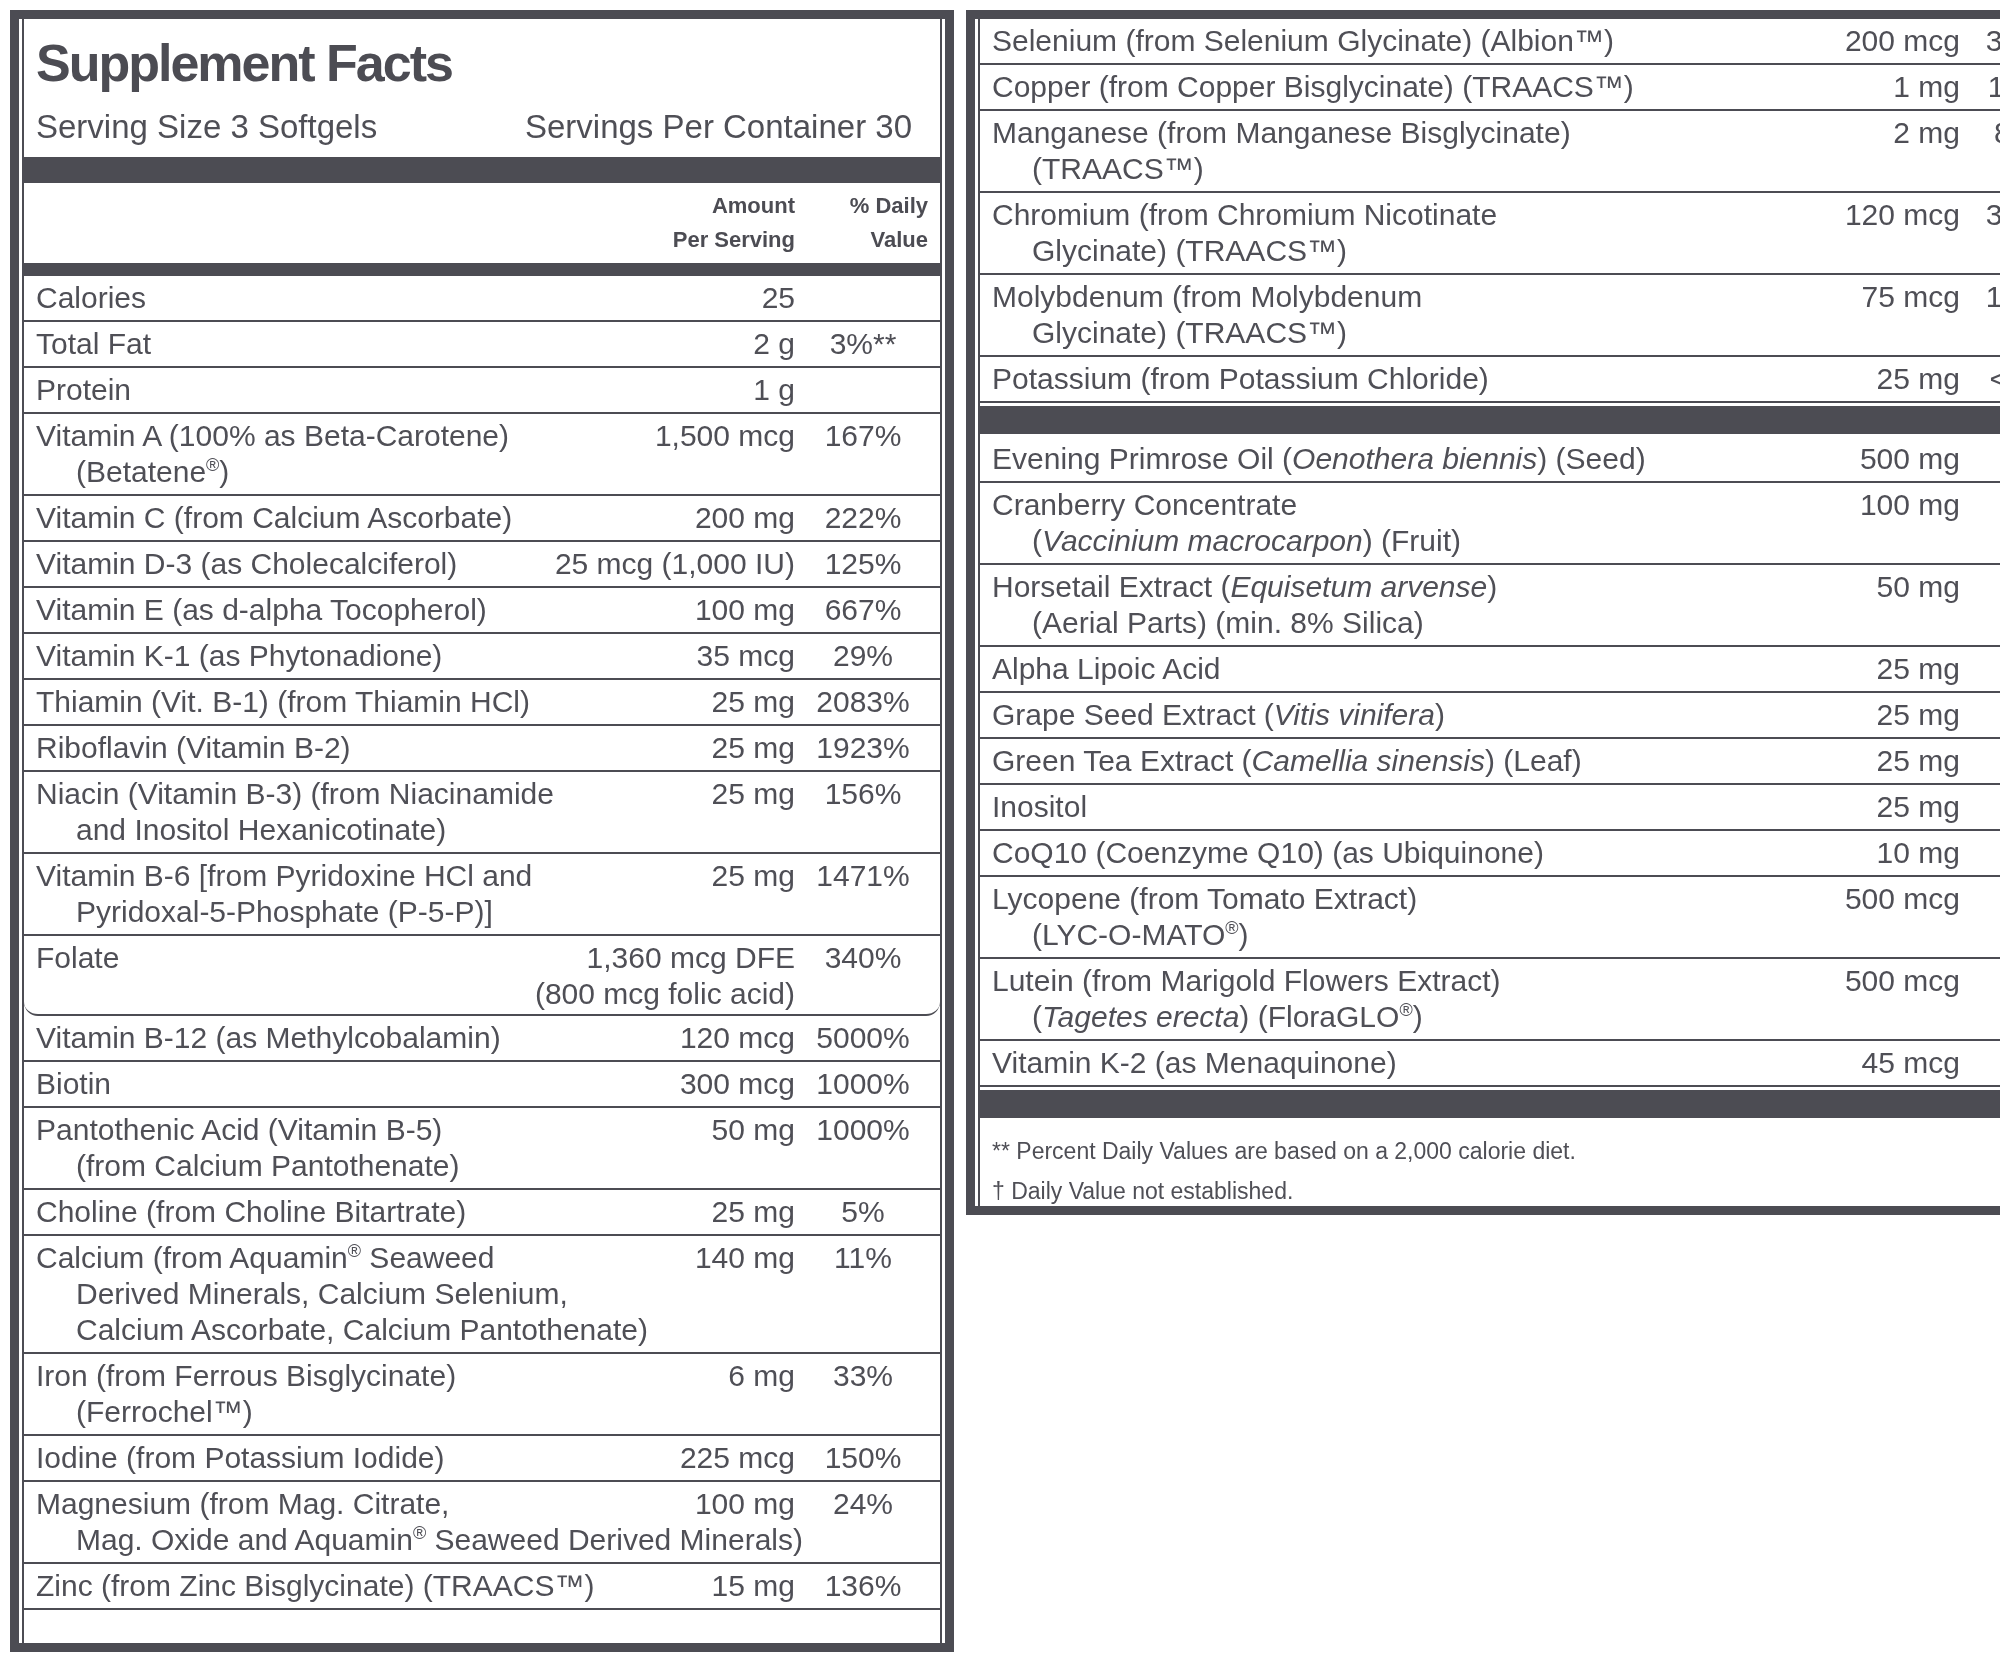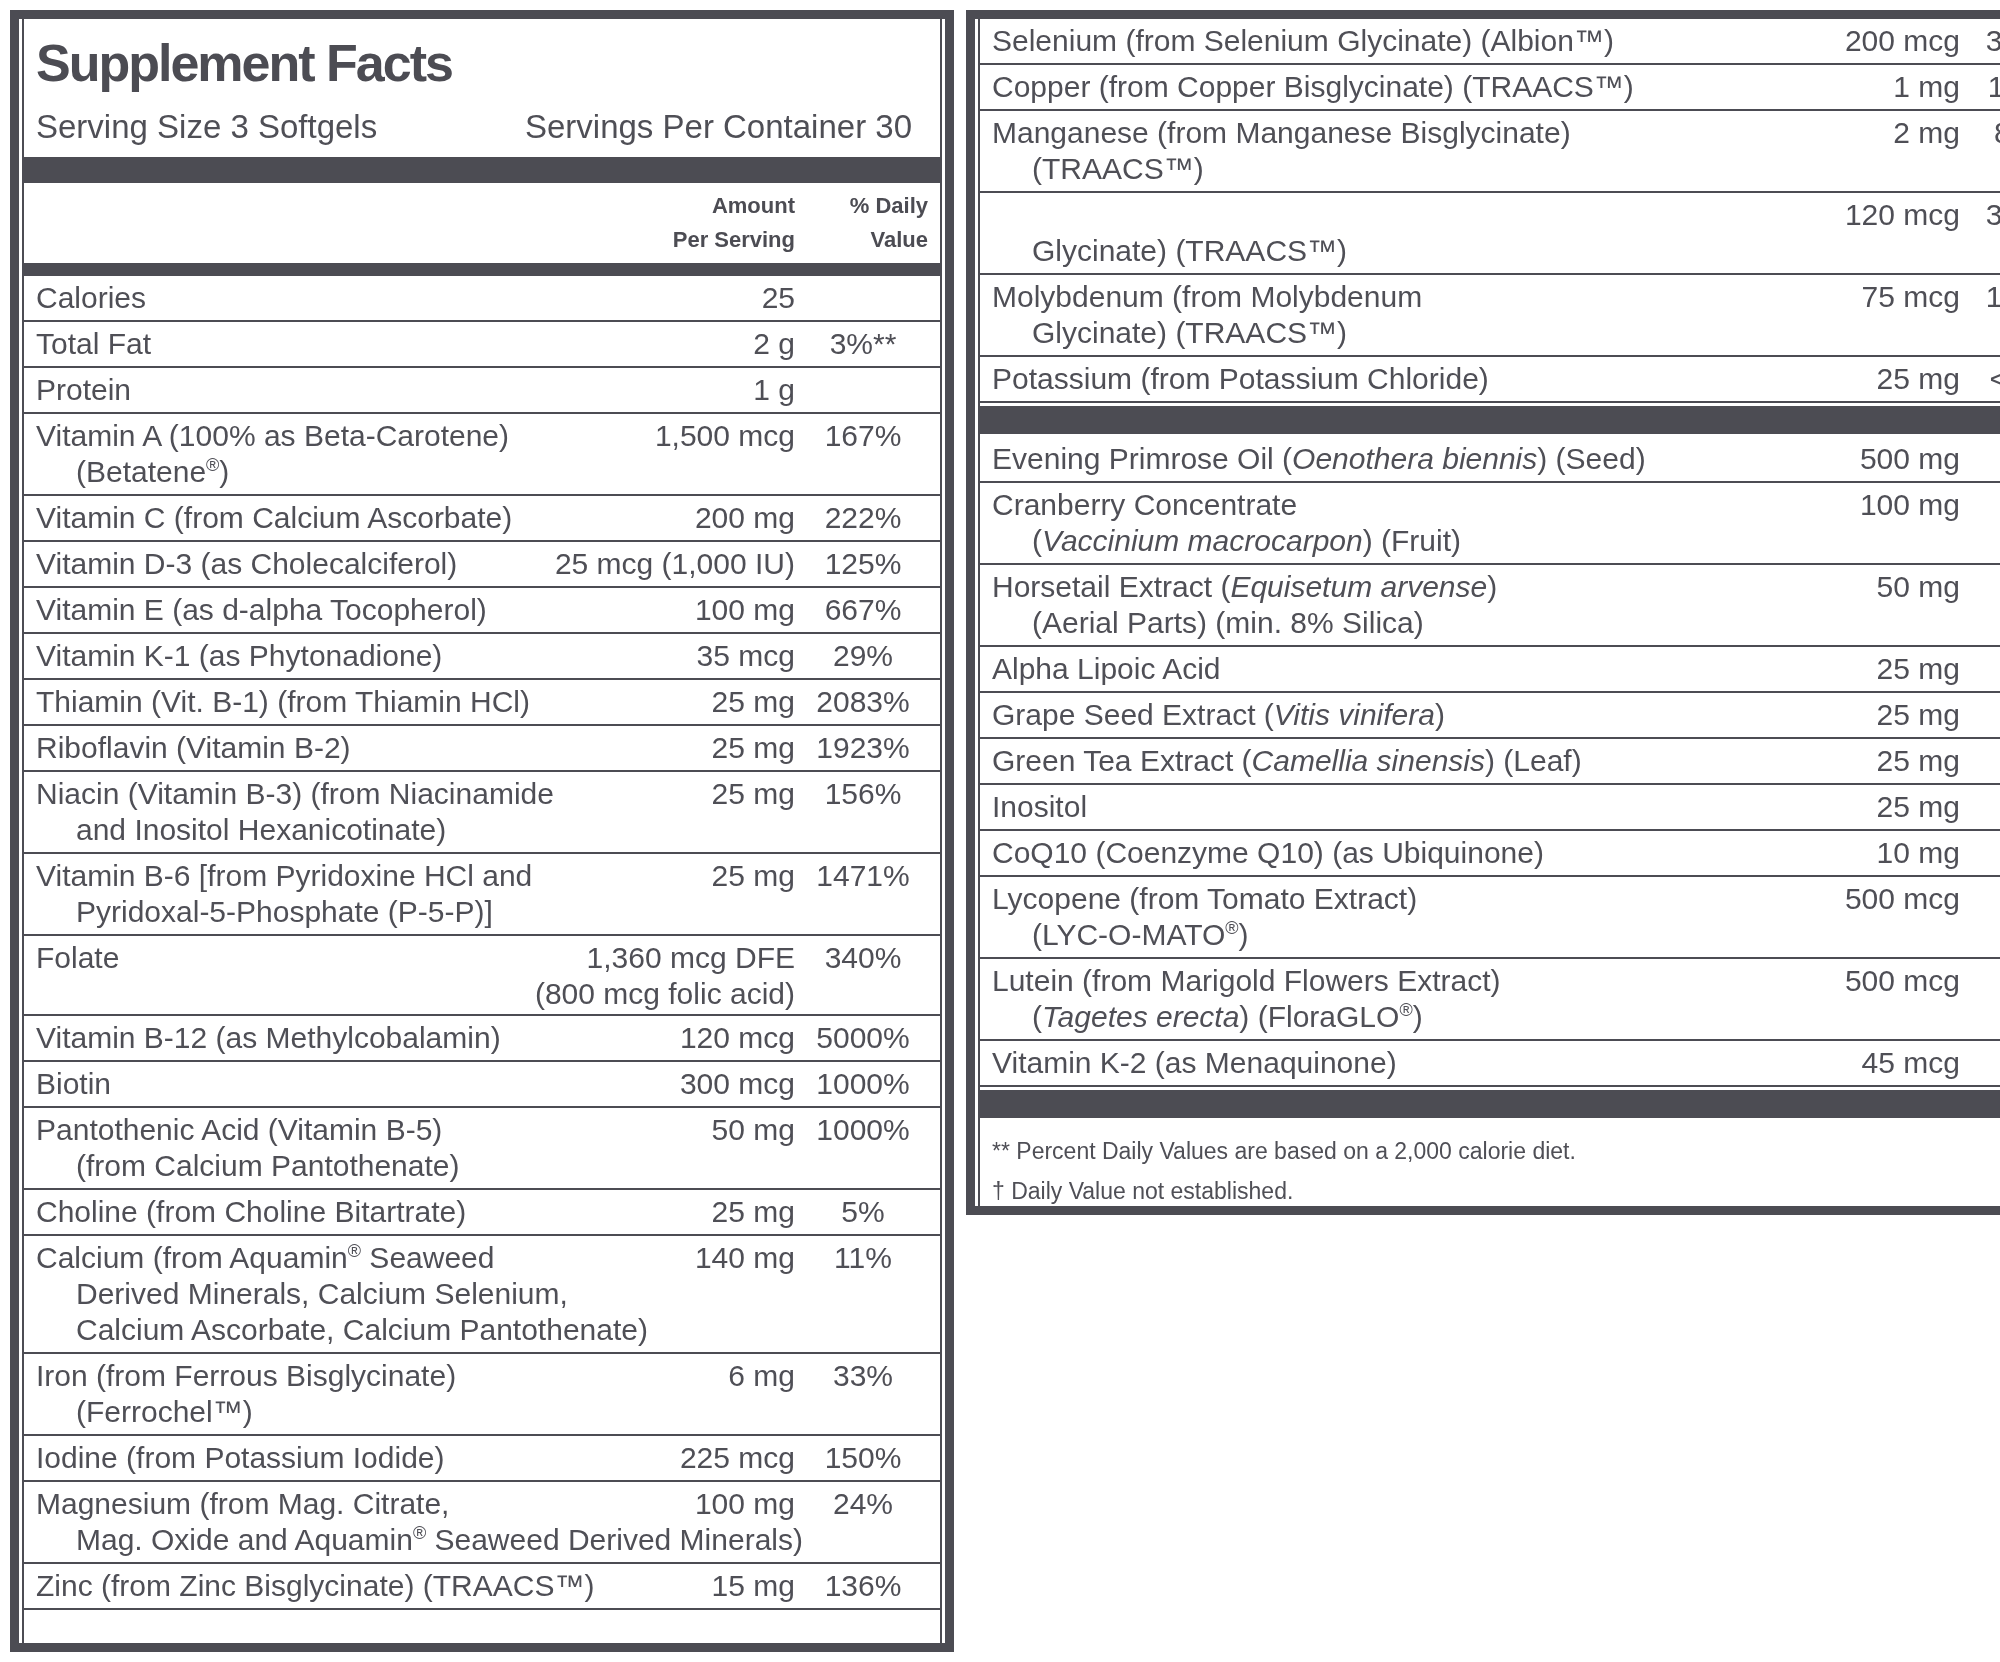--- a/index.html
+++ b/index.html
@@ -117,21 +117,21 @@
           <div class="row">
             <div class="nm"><span>Niacin (Vitamin B-3) (from Niacinamide</span><br><span>and Inositol Hexanicotinate)</span></div>
             <div class="amt"><span>25 mg</span></div>
             <div class="dv">156%</div>
           </div>
           <div class="row">
             <div class="nm"><span>Vitamin B-6 [from Pyridoxine HCl and</span><br><span>Pyridoxal-5-Phosphate (P-5-P)]</span></div>
             <div class="amt"><span>25 mg</span></div>
             <div class="dv">1471%</div>
           </div>
-          <div class="row" style="min-height: 80px;">
+          <div class="row" style="min-height: 80px; border-radius: 14px;">
             <div class="nm"><span>Folate</span></div>
             <div class="amt"><span>1,360 mcg DFE</span><br><span>(800 mcg folic acid)</span></div>
             <div class="dv">340%</div>
           </div>
           <div class="row">
             <div class="nm"><span>Vitamin B-12 (as Methylcobalamin)</span></div>
             <div class="amt"><span>120 mcg</span></div>
             <div class="dv">5000%</div>
           </div>
           <div class="row">
@@ -190,21 +190,21 @@
             <div class="nm"><span>Copper (from Copper Bisglycinate) (TRAACS™)</span></div>
             <div class="amt"><span>1 mg</span></div>
             <div class="dv">111%</div>
           </div>
           <div class="row">
             <div class="nm"><span>Manganese (from Manganese Bisglycinate)</span><br><span>(TRAACS™)</span></div>
             <div class="amt"><span>2 mg</span></div>
             <div class="dv">87%</div>
           </div>
           <div class="row">
-            <div class="nm"><br><span>Glycinate) (TRAACS™)</span></div>
+            <div class="nm"><span>Chromium (from Chromium Nicotinate</span><br><span>Glycinate) (TRAACS™)</span></div>
             <div class="amt"><span>120 mcg</span></div>
             <div class="dv">343%</div>
           </div>
           <div class="row">
             <div class="nm"><span>Molybdenum (from Molybdenum</span><br><span>Glycinate) (TRAACS™)</span></div>
             <div class="amt"><span>75 mcg</span></div>
             <div class="dv">167%</div>
           </div>
           <div class="row">
             <div class="nm"><span>Potassium (from Potassium Chloride)</span></div>

